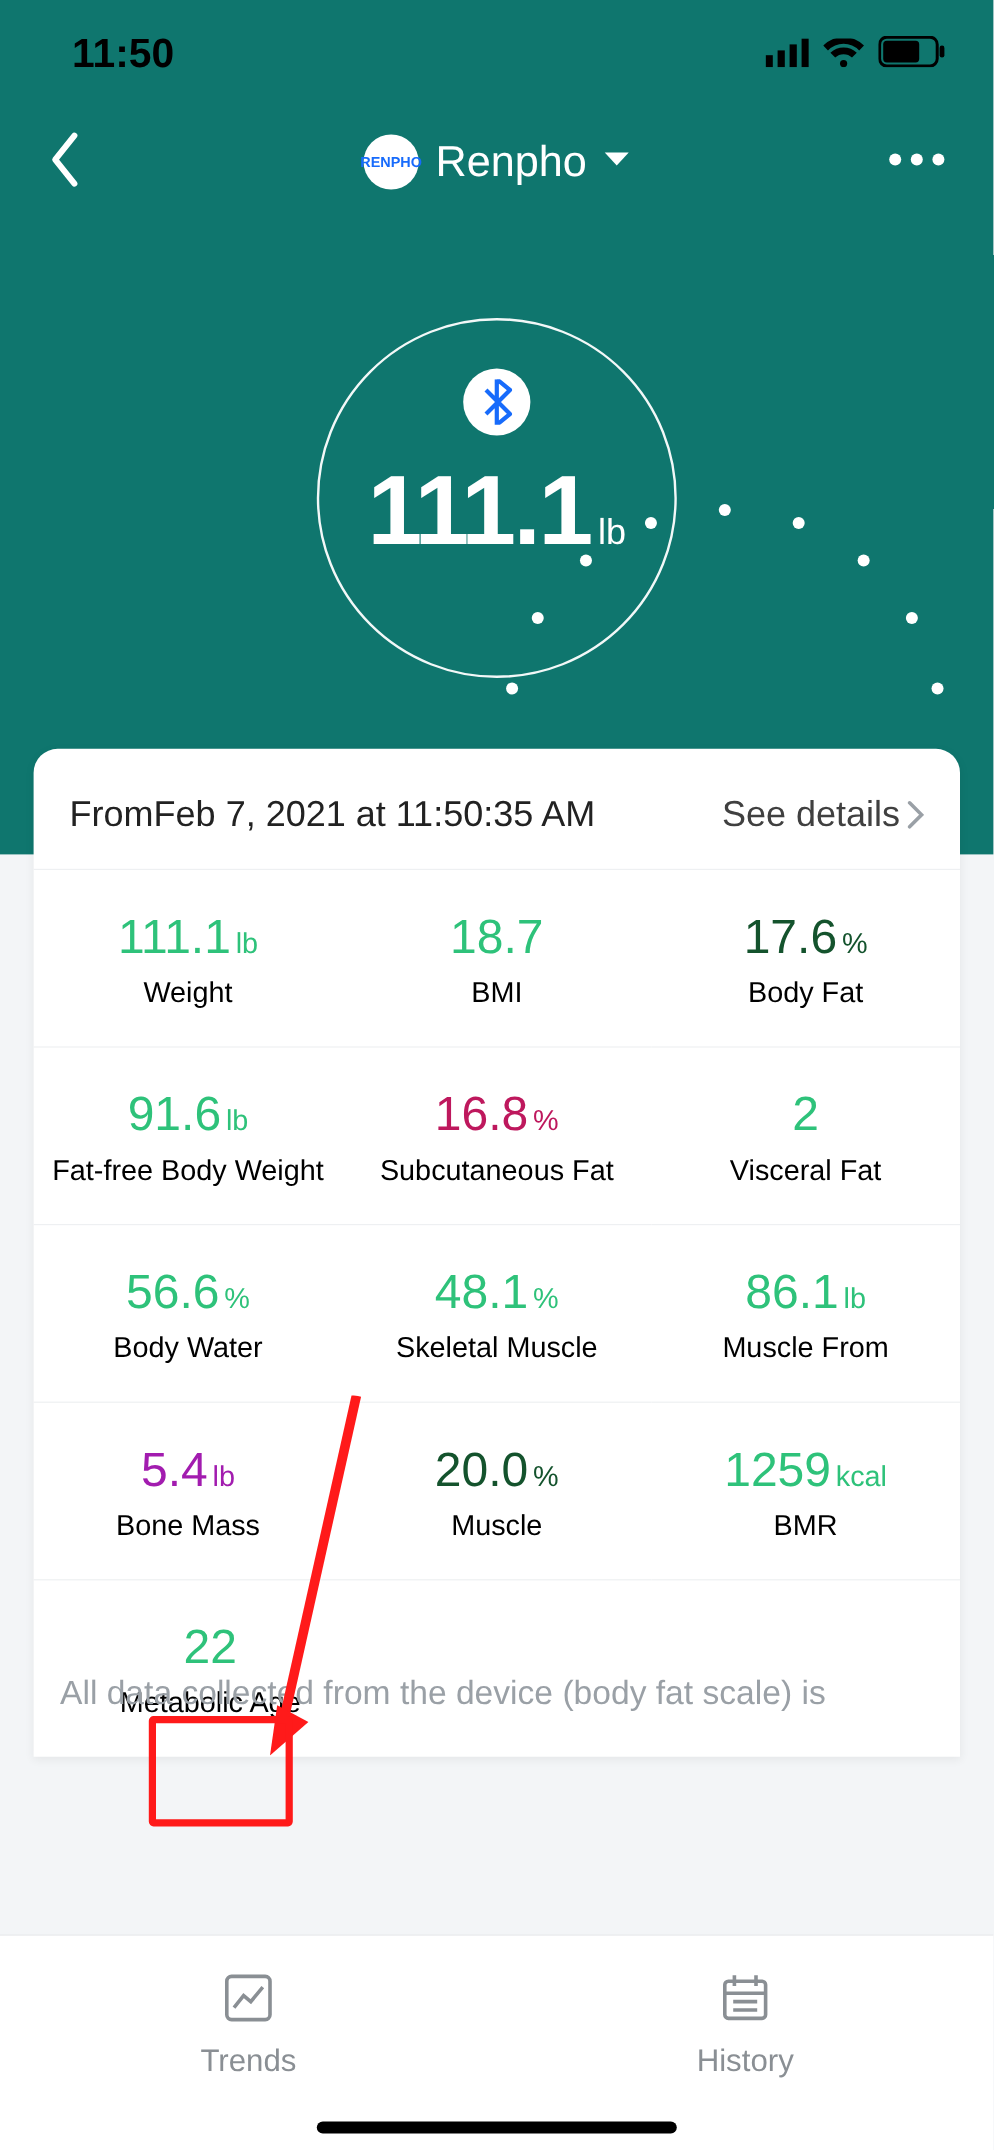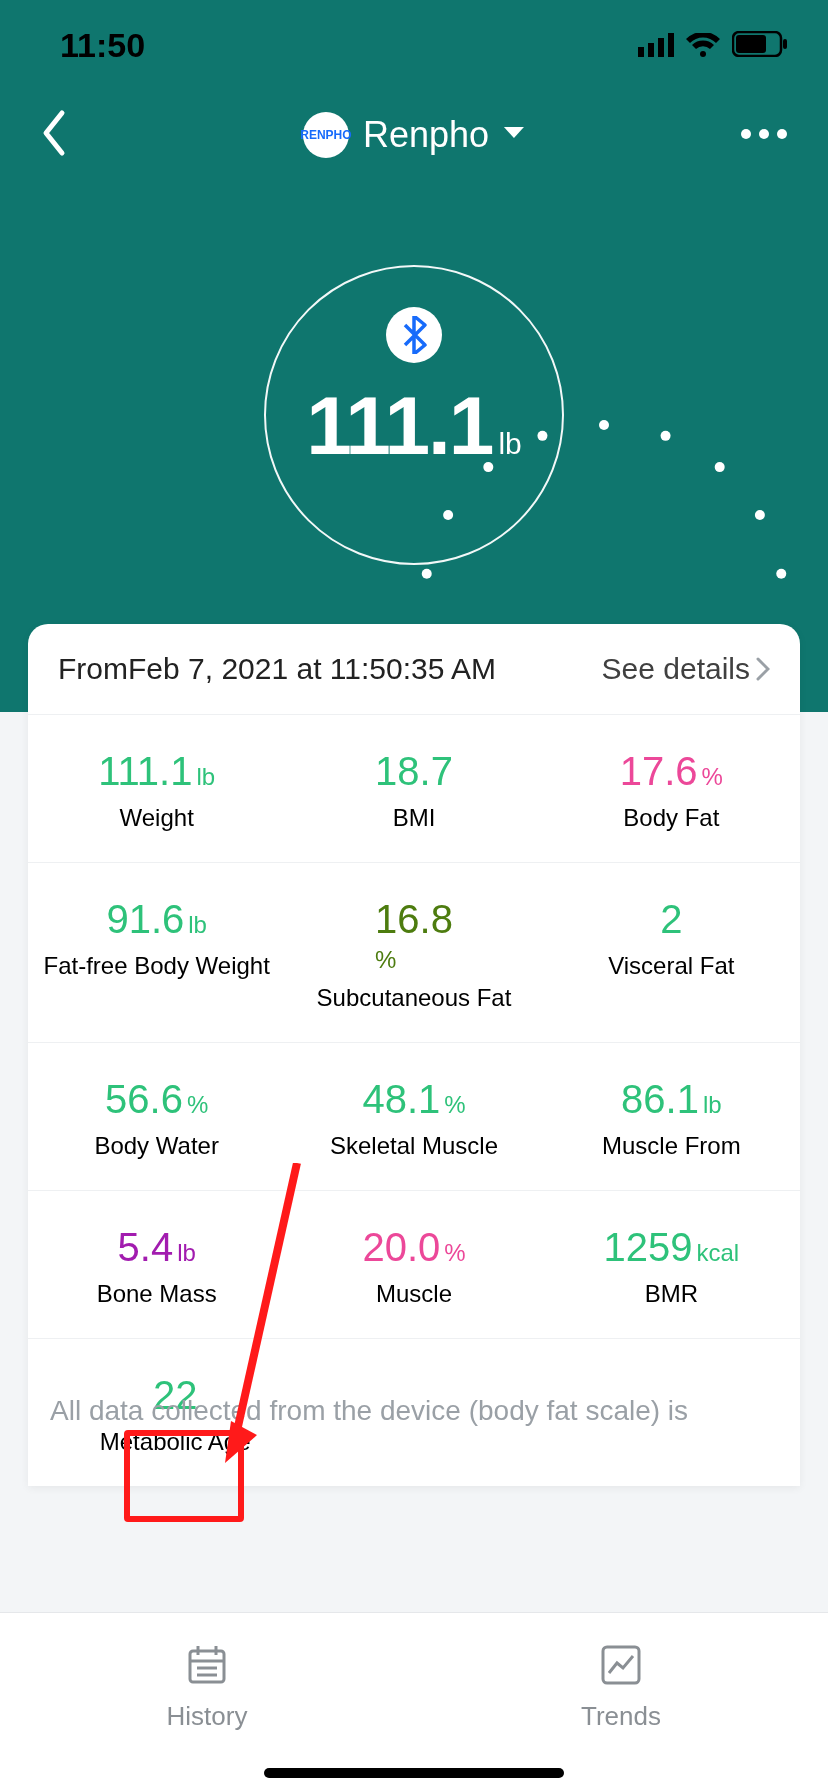--- a/index.html
+++ b/index.html
@@ -87,21 +87,21 @@
   }
   .weight-num { font-size: 82px; font-weight: 600; letter-spacing: -2px;}
   .weight-unit { font-size: 30px; font-weight: 500; }
 
   .card {
     position: absolute;
     left: 28px; right: 28px; top: 624px;
     background: #fff;
     border-radius: 20px 20px 0 0;
     box-shadow: 0 2px 8px rgba(0,0,0,.06);
-    padding-top: 0;
+    padding-top: 10px;
   }
   .card-header {
     display: flex; justify-content: space-between; align-items: center;
     padding: 28px 30px;
     border-bottom: 1px solid #eef0f2;
   }
   .ch-left { font-size: 30px; color: #222; }
   .ch-right { font-size: 30px; color: #404040; display: flex; align-items: center; gap: 6px;}
 
   .grid {
@@ -113,23 +113,23 @@
     border-bottom: 1px solid #eef0f2;
     text-align: center;
   }
   .cell.last-row { border-bottom: none; margin-left: 37px; }
   .val-line { display: inline-flex; align-items: baseline; gap: 4px; }
   .val { font-size: 40px; font-weight: 500; }
   .unit { font-size: 24px; font-weight: 500; }
   .lbl { margin-top: 10px; font-size: 24px; color: #000000; }
 
   .c-green { color: #2ec27a; }
-  .c-blue  { color: #4d7c0f; flex-direction: column; }
+  .c-blue  { color: #be185d; }
   .c-yellow{ color: #a21caf; }
-  .c-dgreen{ color: #ec4899; }
+  .c-dgreen{ color: #14532d; }
 
   .footnote {
     position: absolute;
     left: 50px; right: 50px; top: 1395px;
     font-size: 28px; color: #9aa0a6;
   }
   .tabbar {
     position: absolute;
     left: 0; right: 0; bottom: 0;
     height: 180px;
@@ -321,39 +321,39 @@
         </div><div class="lbl">Metabolic Age</div></div>
     </div>
 </div>
 
 <div class="footnote">All data collected from the device (body fat scale) is</div>
 
 <div class="tabbar">
   <div class="tab">
     <span>
       <svg width="44" height="44" viewBox="0 0 44 44">
+          <rect x="4" y="4" width="36" height="36" rx="4" fill="none" stroke="#8a8f94" stroke-width="3"></rect>
+          <path d="M10 30l8-10 6 5 10-12" stroke="#8a8f94" stroke-width="3" fill="none"></path>
+        </svg>
+    </span>
+    <span class="tab-label">Trends</span>
+  </div>
+  <div class="tab">
+    <span>
+      <svg width="44" height="44" viewBox="0 0 44 44">
           <rect x="5" y="8" width="34" height="31" rx="3" fill="none" stroke="#8a8f94" stroke-width="3"></rect>
           <line x1="5" y1="18" x2="39" y2="18" stroke="#8a8f94" stroke-width="3"></line>
           <line x1="13" y1="3" x2="13" y2="12" stroke="#8a8f94" stroke-width="3"></line>
           <line x1="31" y1="3" x2="31" y2="12" stroke="#8a8f94" stroke-width="3"></line>
           <line x1="12" y1="25" x2="32" y2="25" stroke="#8a8f94" stroke-width="3"></line>
           <line x1="12" y1="32" x2="32" y2="32" stroke="#8a8f94" stroke-width="3"></line>
         </svg>
     </span>
     <span class="tab-label">History</span>
   </div>
-  <div class="tab">
-    <span>
-      <svg width="44" height="44" viewBox="0 0 44 44">
-          <rect x="4" y="4" width="36" height="36" rx="4" fill="none" stroke="#8a8f94" stroke-width="3"></rect>
-          <path d="M10 30l8-10 6 5 10-12" stroke="#8a8f94" stroke-width="3" fill="none"></path>
-        </svg>
-    </span>
-    <span class="tab-label">Trends</span>
-  </div>
 </div>
 
 <div class="home-indicator"></div>
 
 <svg class="annot-arrow" width="90" height="300" viewBox="0 0 90 300">
   <line x1="72" y1="0" x2="12" y2="268" stroke="#ff1a1a" stroke-width="8"></line>
   <polygon points="0,300 6,258 32,272" fill="#ff1a1a"></polygon>
 </svg>
 <div class="annot-box"></div>
 

